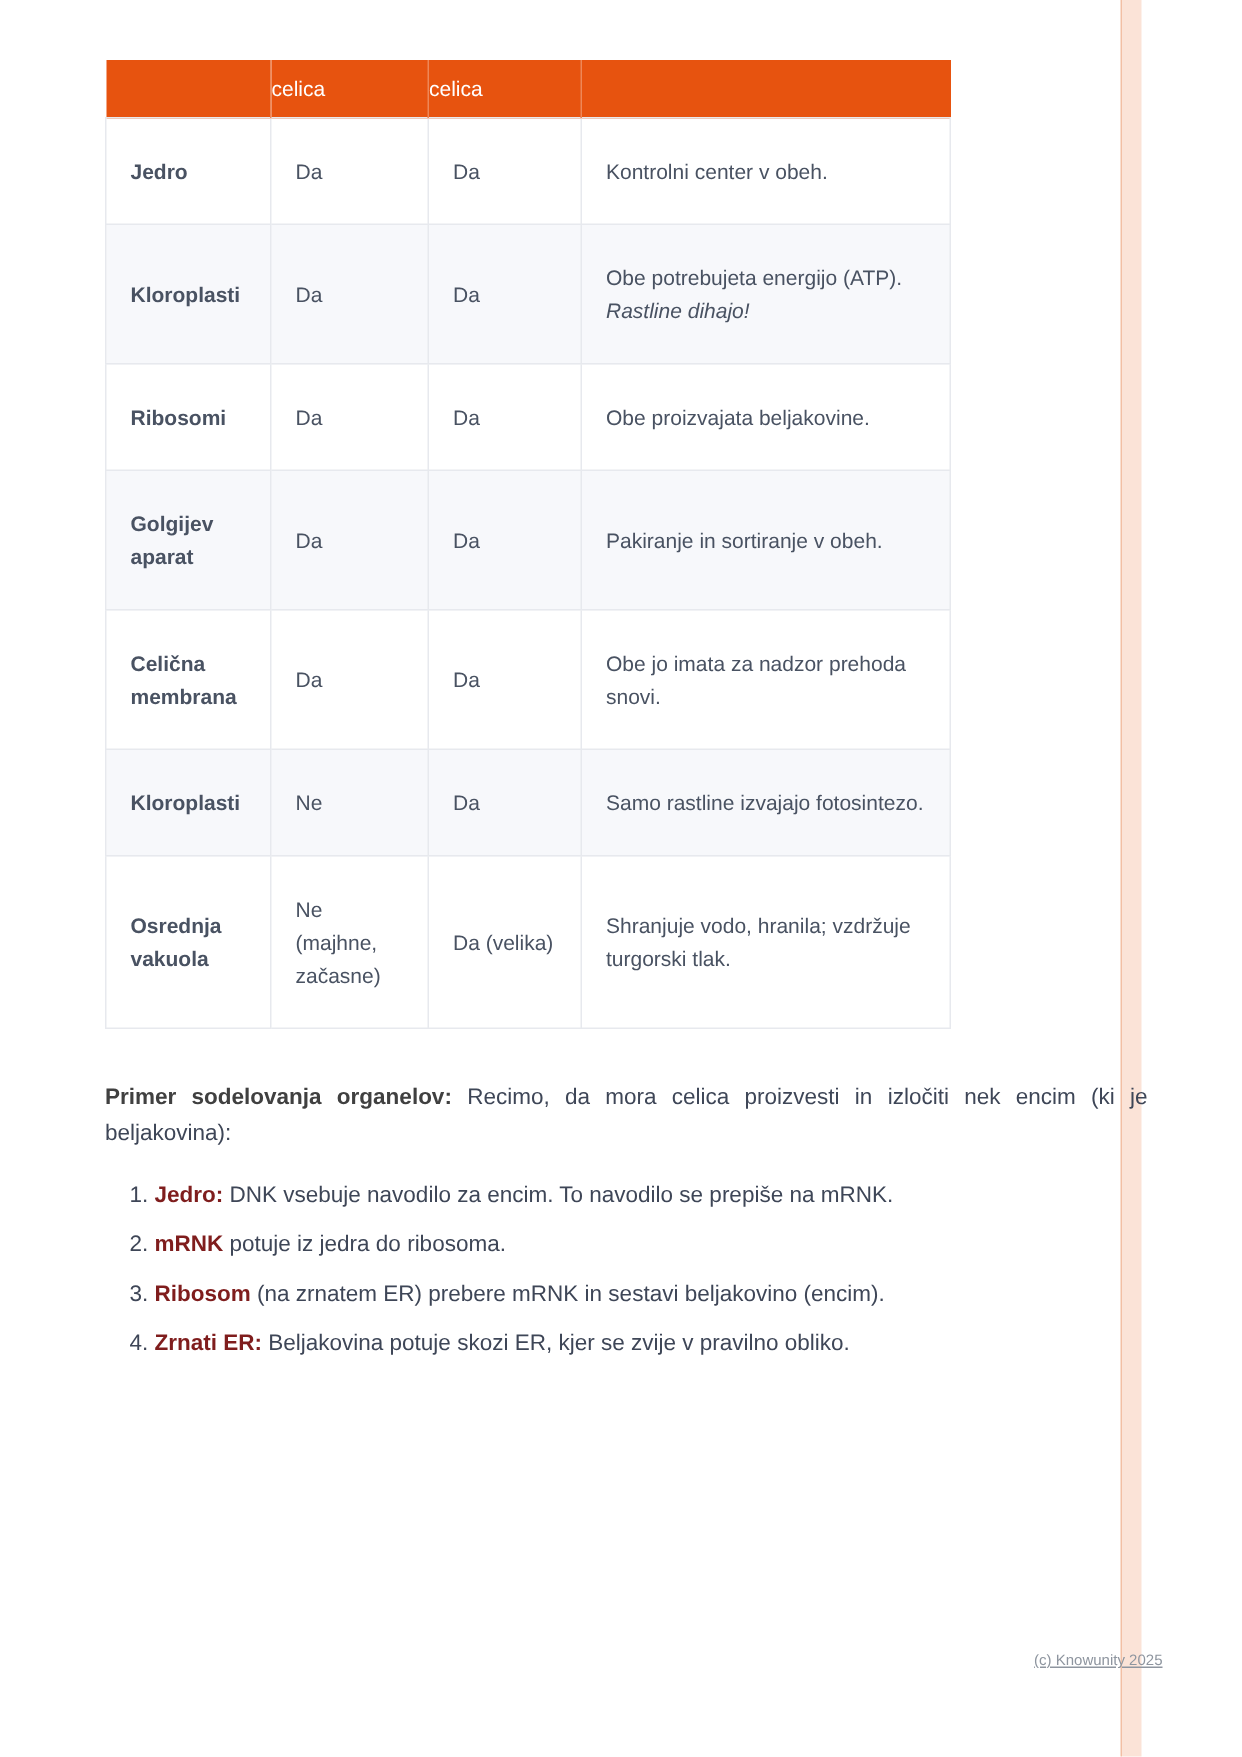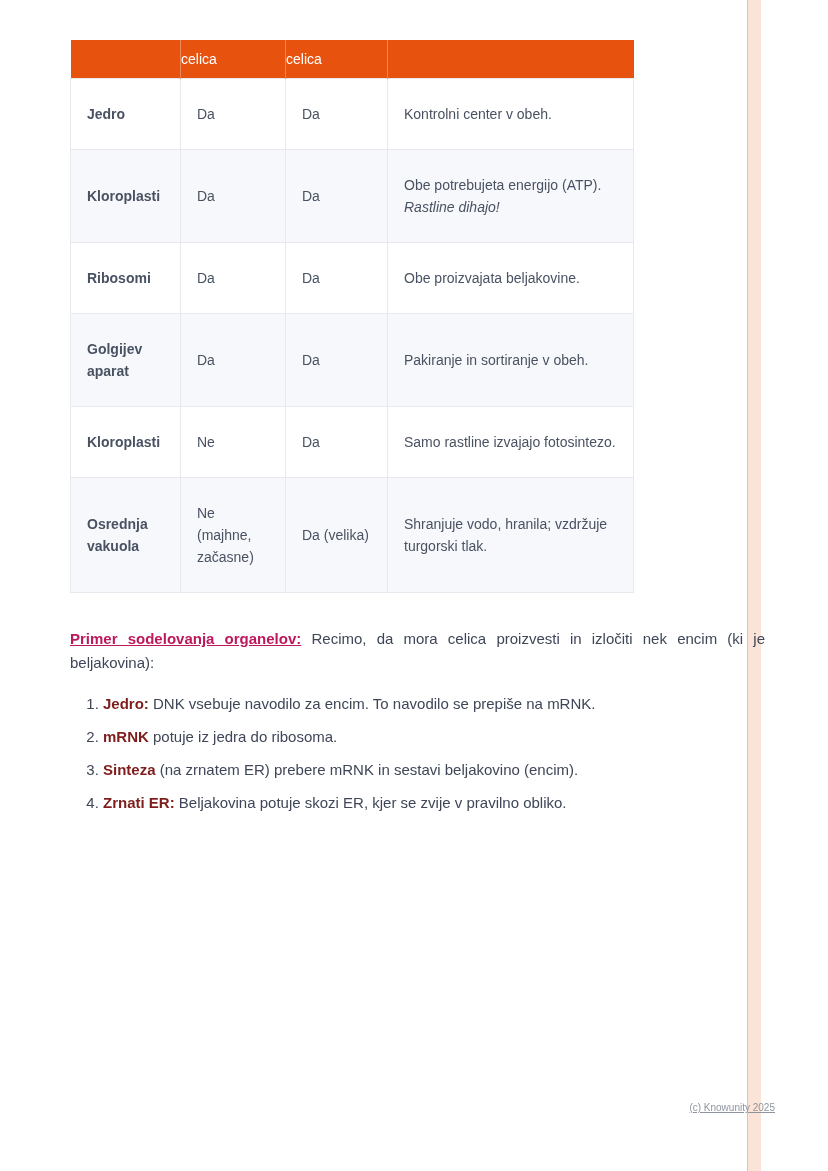--- a/index.html
+++ b/index.html
@@ -69,21 +69,21 @@
       color: #495262;
     }
     .intro {
       margin: 34px 0 0 0;
       width: 695px;
       font-size: 15px;
       line-height: 24px;
       color: #3E4657;
       text-align: justify;
     }
-    .intro strong { color: #be185d; text-decoration: underline; }
+    .intro strong { color: #404040; }
     ol.coop-list {
       margin: 18px 0 0 0;
       padding-left: 33px;
       font-size: 15px;
       line-height: 22px;
       color: #3E4657;
     }
     ol.coop-list li { margin-bottom: 11px; }
     ol.coop-list li strong { color: #7f1d1d; text-align: center; }
     .footer {
@@ -137,20 +137,26 @@
         <td class="c-val">Da</td>
         <td class="c-desc">Obe proizvajata beljakovine.</td>
       </tr>
       <tr>
         <td class="c-name">Golgijev aparat</td>
         <td class="c-val">Da</td>
         <td class="c-val">Da</td>
         <td class="c-desc">Pakiranje in sortiranje v obeh.</td>
       </tr>
       <tr>
+        <td class="c-name">Celična membrana</td>
+        <td class="c-val">Da</td>
+        <td class="c-val">Da</td>
+        <td class="c-desc">Obe jo imata za nadzor prehoda snovi.</td>
+      </tr>
+      <tr>
         <td class="c-name">Kloroplasti</td>
         <td class="c-val">Ne</td>
         <td class="c-val">Da</td>
         <td class="c-desc">Samo rastline izvajajo fotosintezo.</td>
       </tr>
       <tr>
         <td class="c-name">Osrednja vakuola</td>
         <td class="c-val">Ne (majhne, začasne)</td>
         <td class="c-val">Da (velika)</td>
         <td class="c-desc">Shranjuje vodo, hranila; vzdržuje turgorski tlak.</td>
@@ -159,19 +165,19 @@
   </table>
 
   <p class="intro">
     <strong>Primer sodelovanja organelov:</strong>
     <span>Recimo, da mora celica proizvesti in izločiti nek encim (ki je beljakovina):</span>
   </p>
 
   <ol class="coop-list">
     <li><strong>Jedro:</strong><span> DNK vsebuje navodilo za encim. To navodilo se prepiše na mRNK.</span></li>
     <li><strong>mRNK</strong><span> potuje iz jedra do ribosoma.</span></li>
-    <li><strong>Sinteza</strong><span> (na zrnatem ER) prebere mRNK in sestavi beljakovino (encim).</span></li>
+    <li><strong>Ribosom</strong><span> (na zrnatem ER) prebere mRNK in sestavi beljakovino (encim).</span></li>
     <li><strong>Zrnati ER:</strong><span> Beljakovina potuje skozi ER, kjer se zvije v pravilno obliko.</span></li>
   </ol>
 
 </div>
 
 <div class="footer">(c) Knowunity 2025</div>
 
 </body></html>

